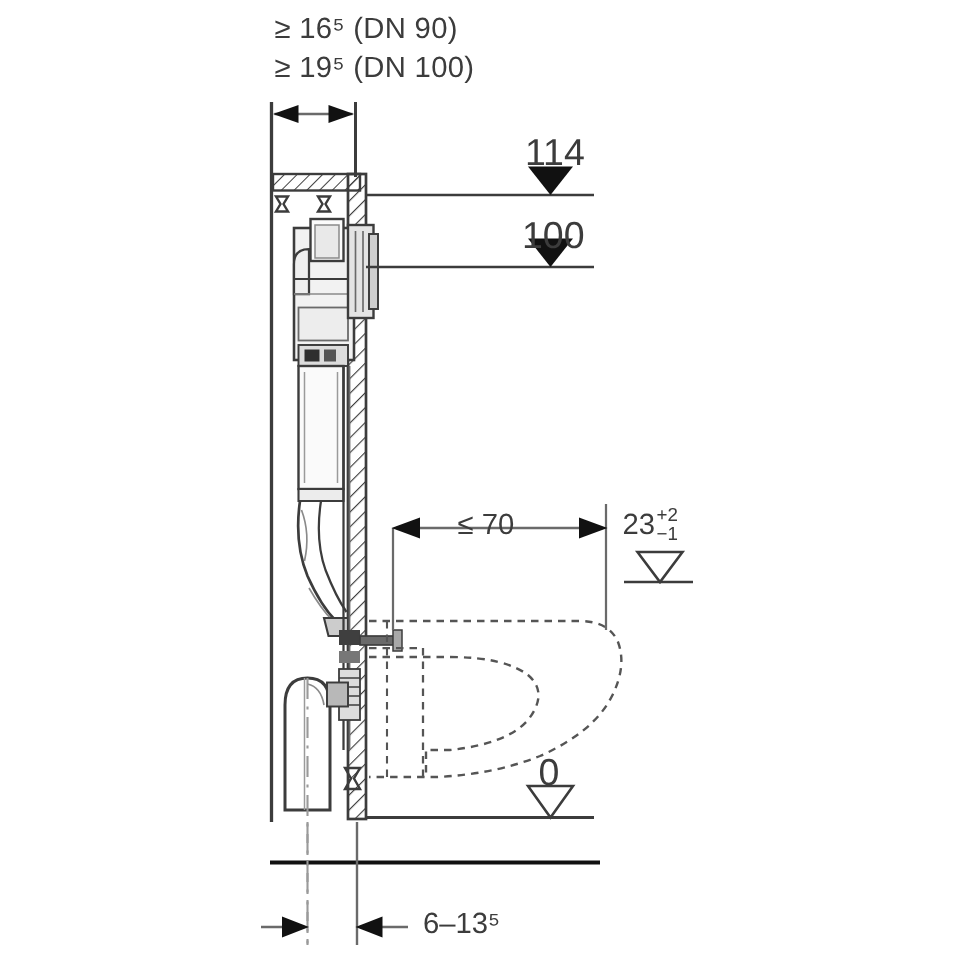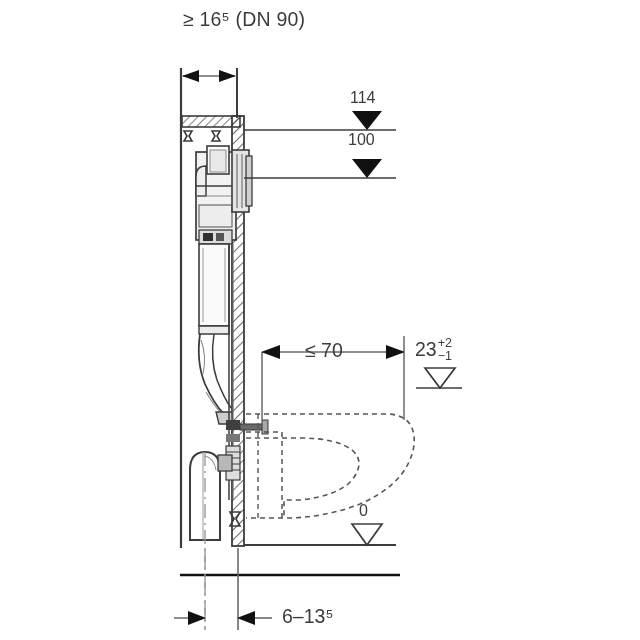--- a/index.html
+++ b/index.html
@@ -29,21 +29,21 @@
     color: #3c3c3c;
     font-family: "Liberation Sans", sans-serif;
     white-space: nowrap;
     line-height: 1;
   }
   .lbl-dn {
     font-size: 19.5px;
     letter-spacing: 0.2px;
   }
   .lbl-lev {
-    font-size: 16px;
+    font-size: 25px;
   }
   .lbl-dim {
     font-size: 19.5px;
   }
   .tolbox {
     display: inline-block;
     vertical-align: middle;
     font-size: 12.5px;
     line-height: 1.02;
     text-align: left;
@@ -205,24 +205,25 @@
       <line x1="238" y1="548" x2="238" y2="630" stroke="#6a6a6a" stroke-width="1.6"></line>
       <line x1="174" y1="618" x2="203" y2="618" stroke="#6a6a6a" stroke-width="1.6"></line>
       <polygon points="206,618 188,611 188,625" fill="#111111"></polygon>
       <line x1="240" y1="618" x2="272" y2="618" stroke="#6a6a6a" stroke-width="1.6"></line>
       <polygon points="237,618 255,611 255,625" fill="#111111"></polygon>
     </g>
   </svg>
 
   <div class="lbl lbl-dn" style="left:183px; top:10px;">≥ 16⁵ (DN 90)</div>
 
+  <div class="lbl lbl-dn" style="left:183px; top:36px;">≥ 19⁵ (DN 100)</div>
 
   <div class="lbl lbl-lev" style="left:350px; top:90px;">114</div>
 
-  <div class="lbl lbl-lev" style="left:348px; top:132px;">100</div>
+  <div class="lbl lbl-lev" style="left:348px; top:145px;">100</div>
 
   <div class="lbl lbl-dim" style="left:305px; top:341px;">≤ 70</div>
 
   <div class="lbl lbl-dim" style="left:415px; top:338px;">
     <span>23</span><span class="tolbox">
       <span>+2</span>
       <span>−1</span>
     </span>
   </div>
 

